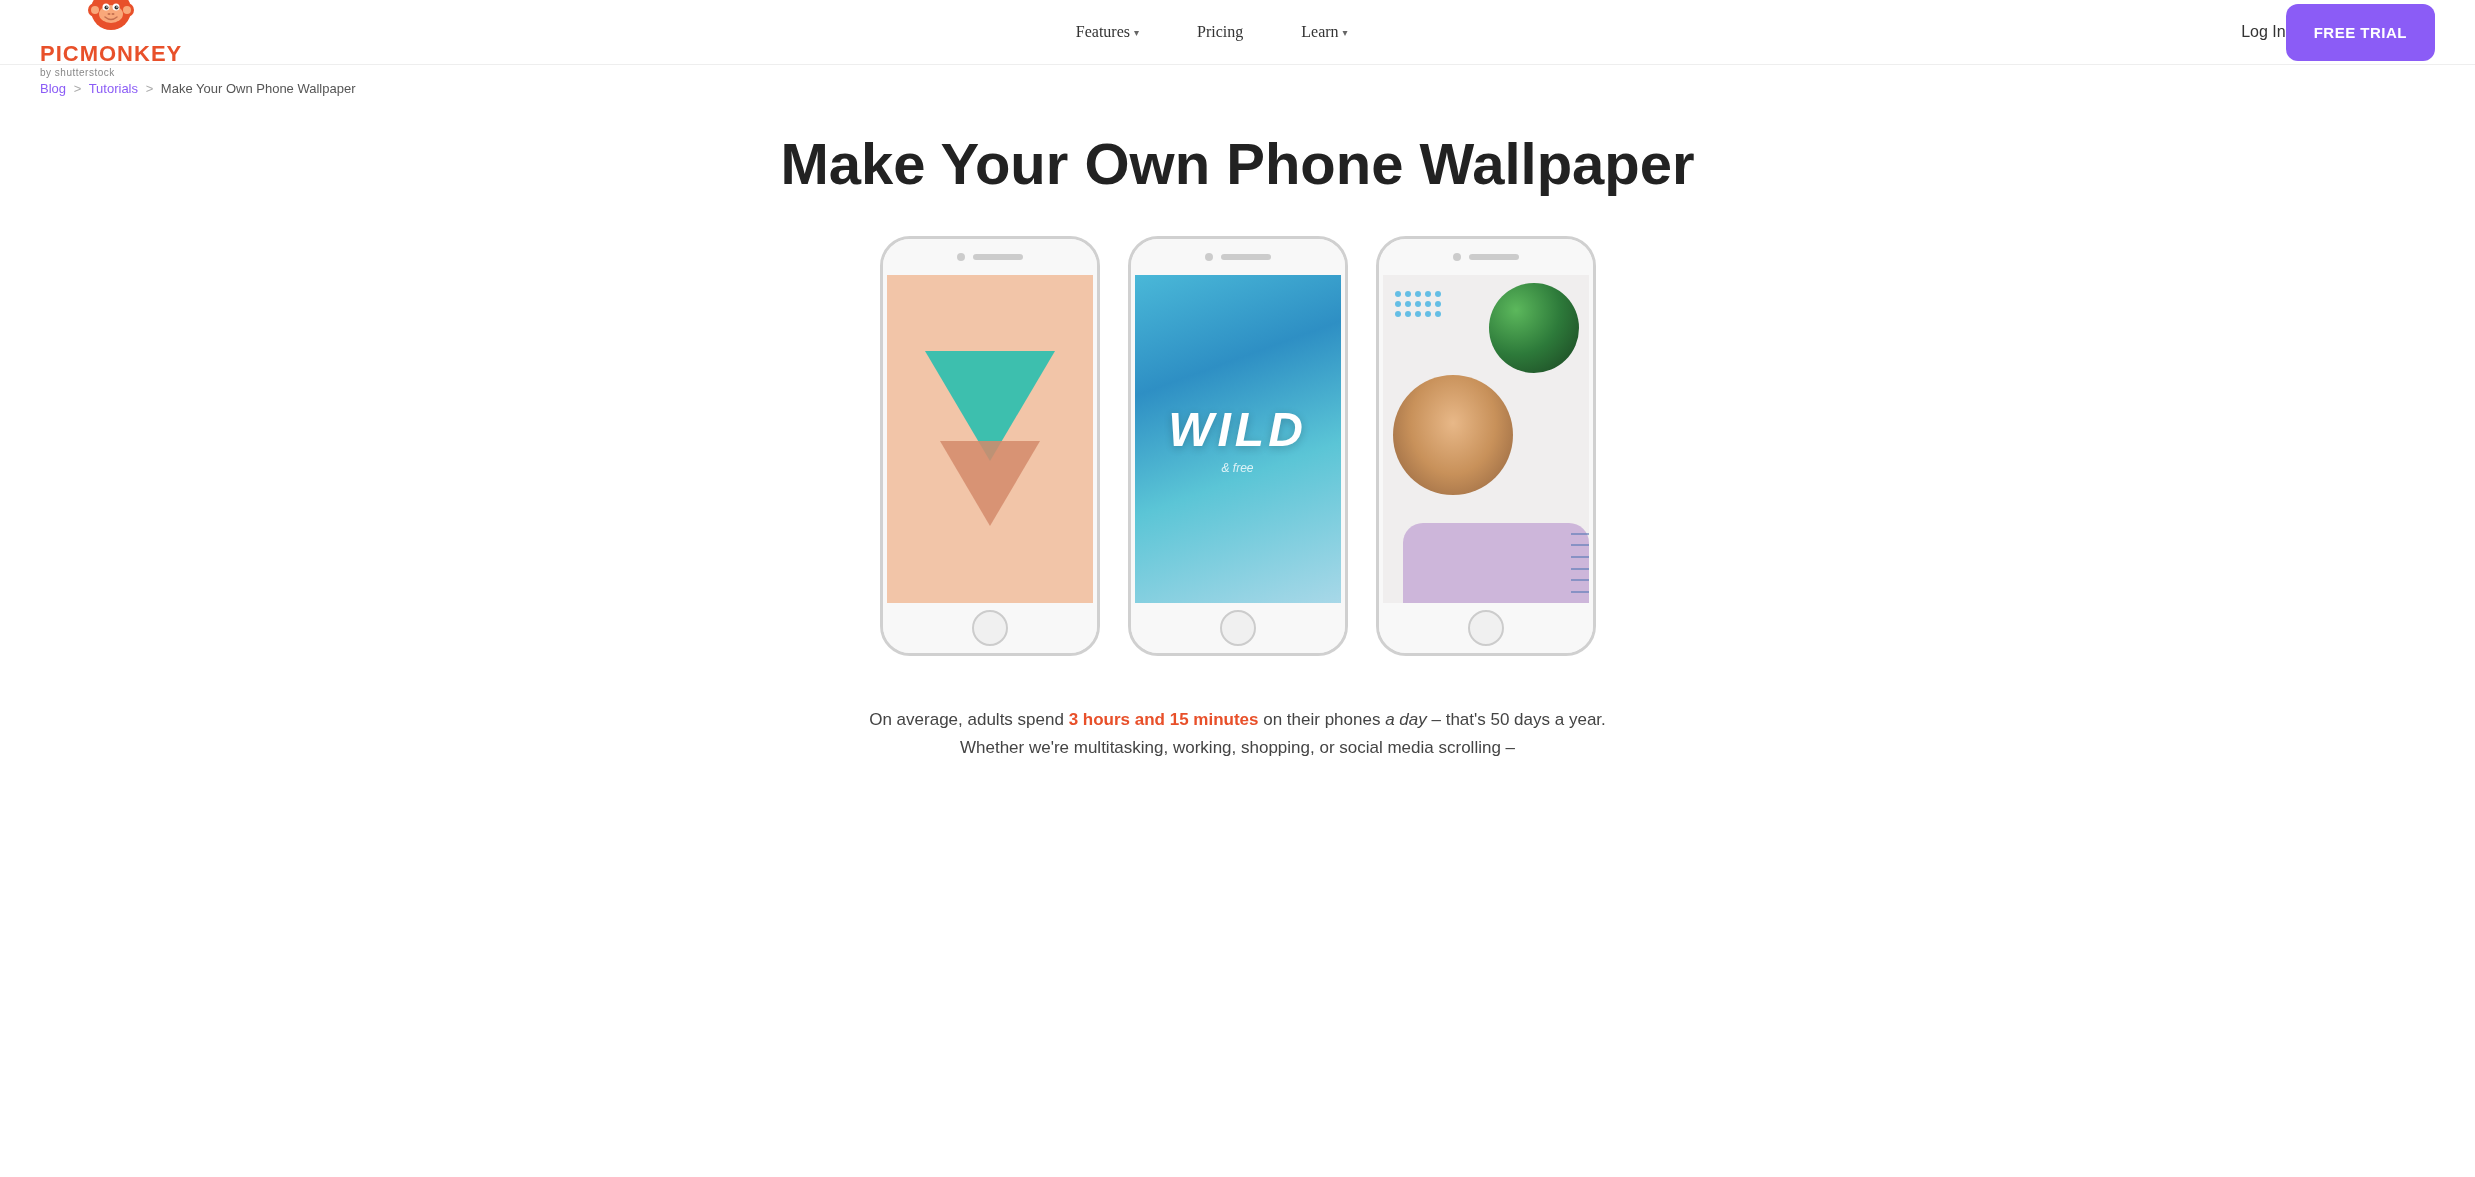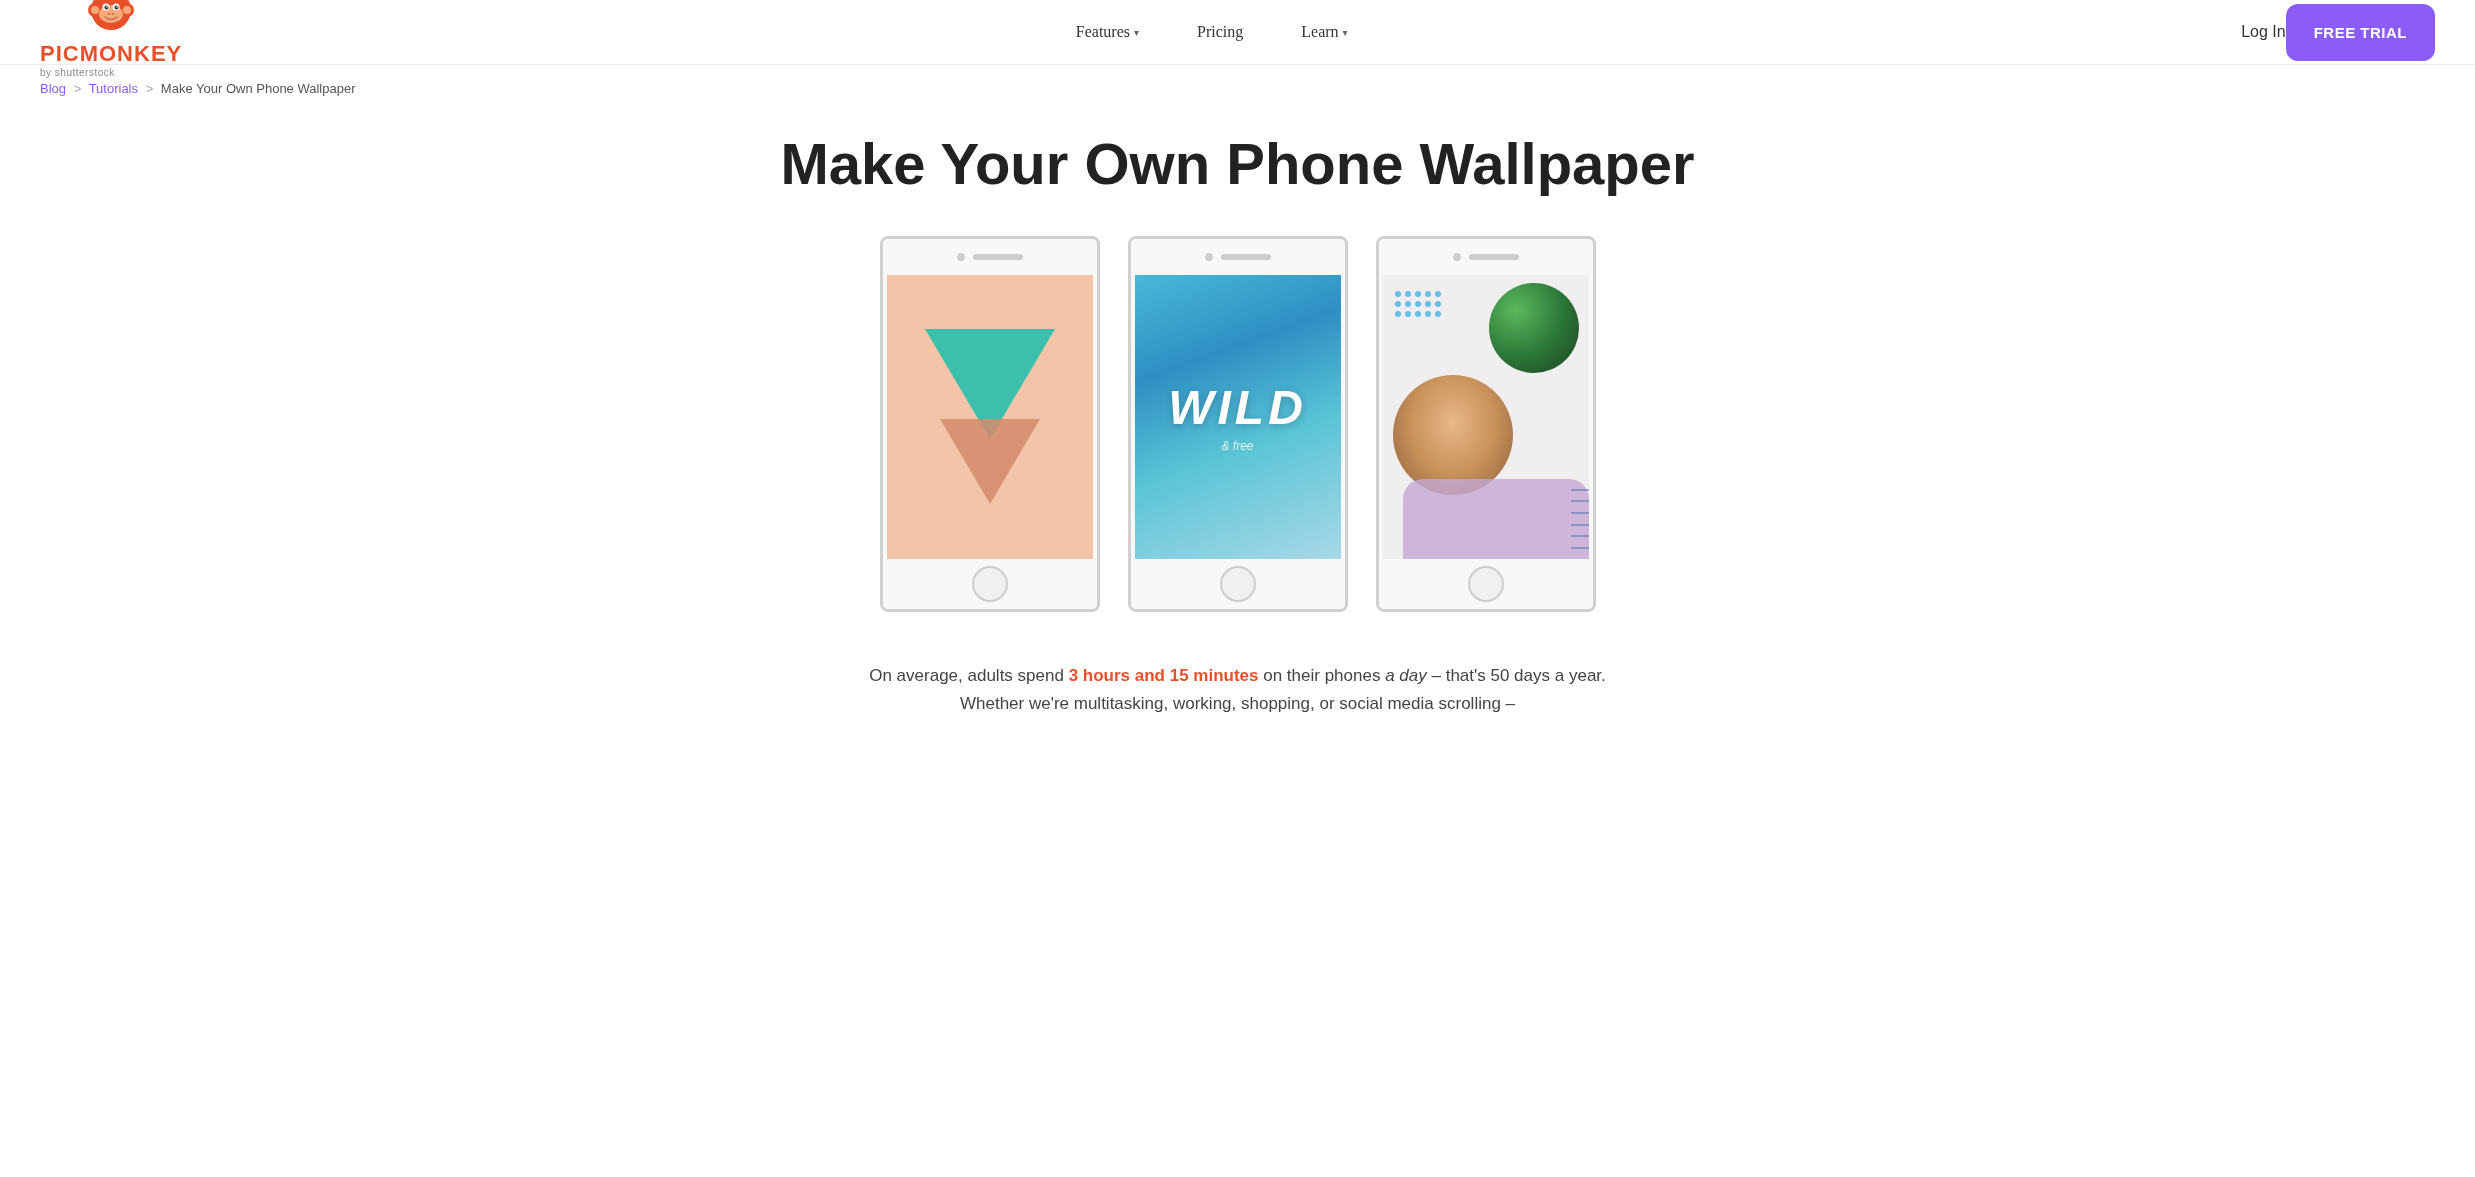--- a/index.html
+++ b/index.html
@@ -128,23 +128,23 @@
       margin-bottom: 50px;
     }
 
     .phone-mockup {
       position: relative;
       width: 220px;
     }
 
     .phone-frame {
       width: 220px;
-      height: 376px;
+      height: 420px;
       border: 3px solid #d0d0d0;
-      border-radius: 8px;
+      border-radius: 30px;
       background: #f8f8f8;
       position: relative;
       display: flex;
       flex-direction: column;
       align-items: center;
       overflow: hidden;
     }
 
     .phone-top-bar {
       width: 100%;

